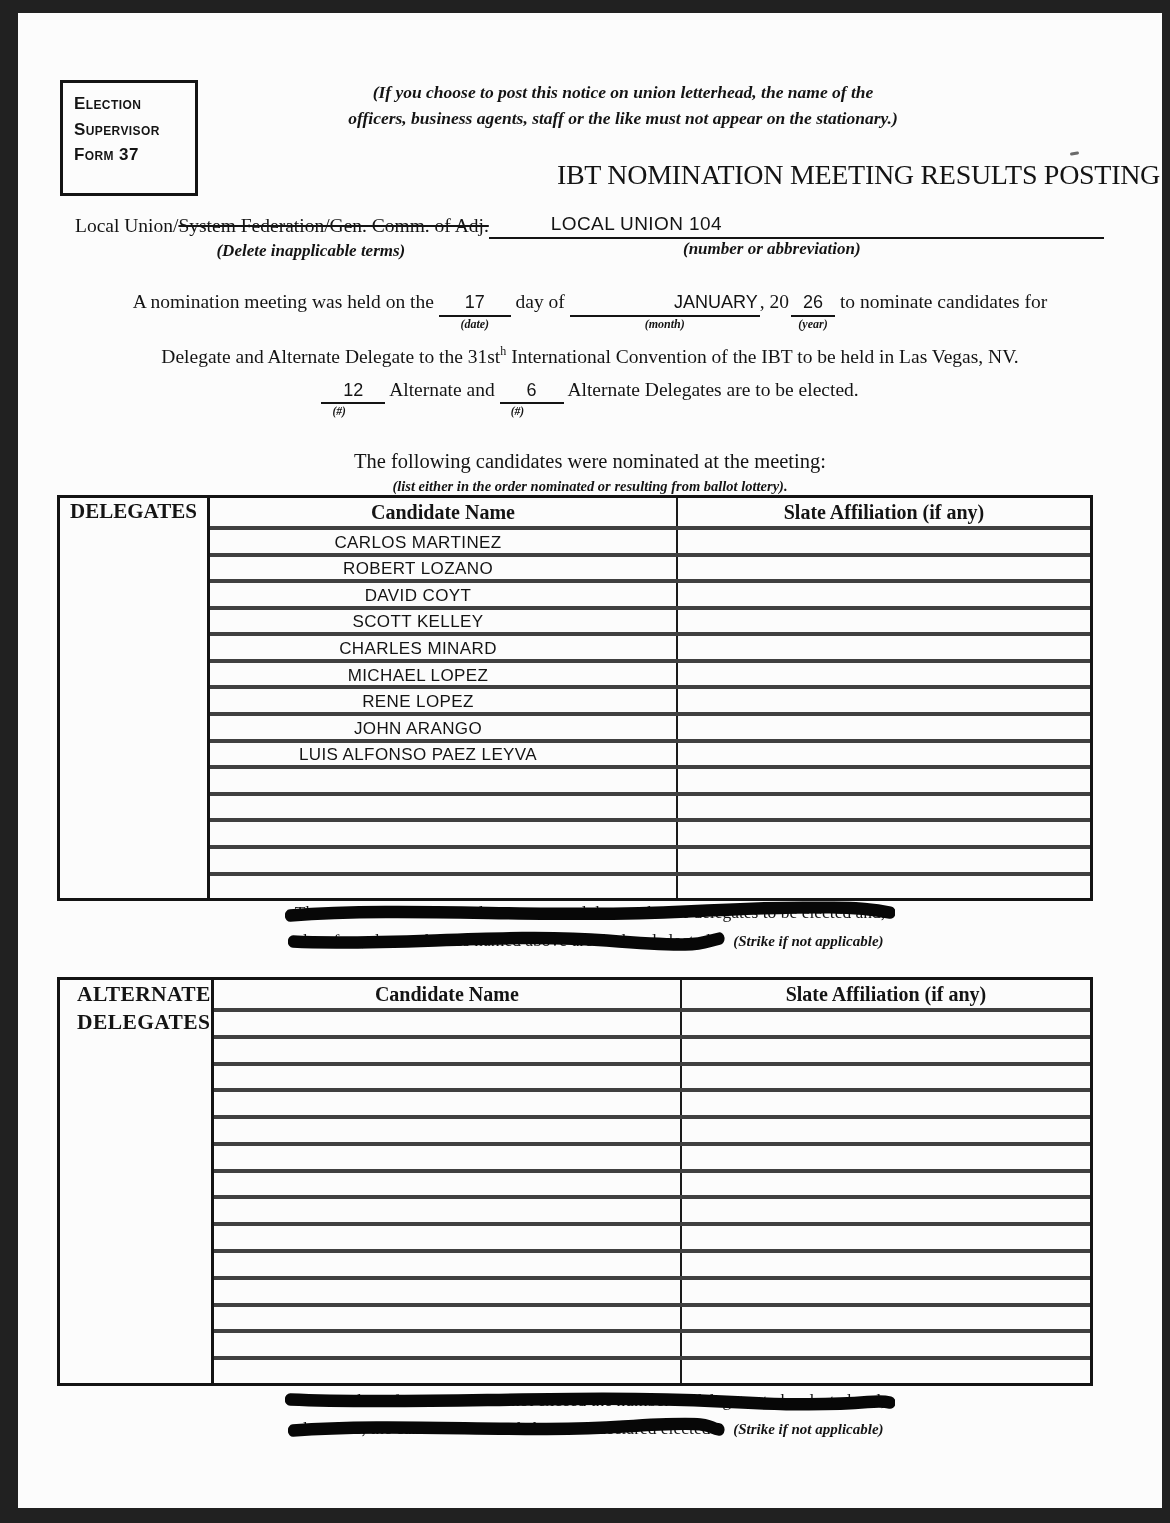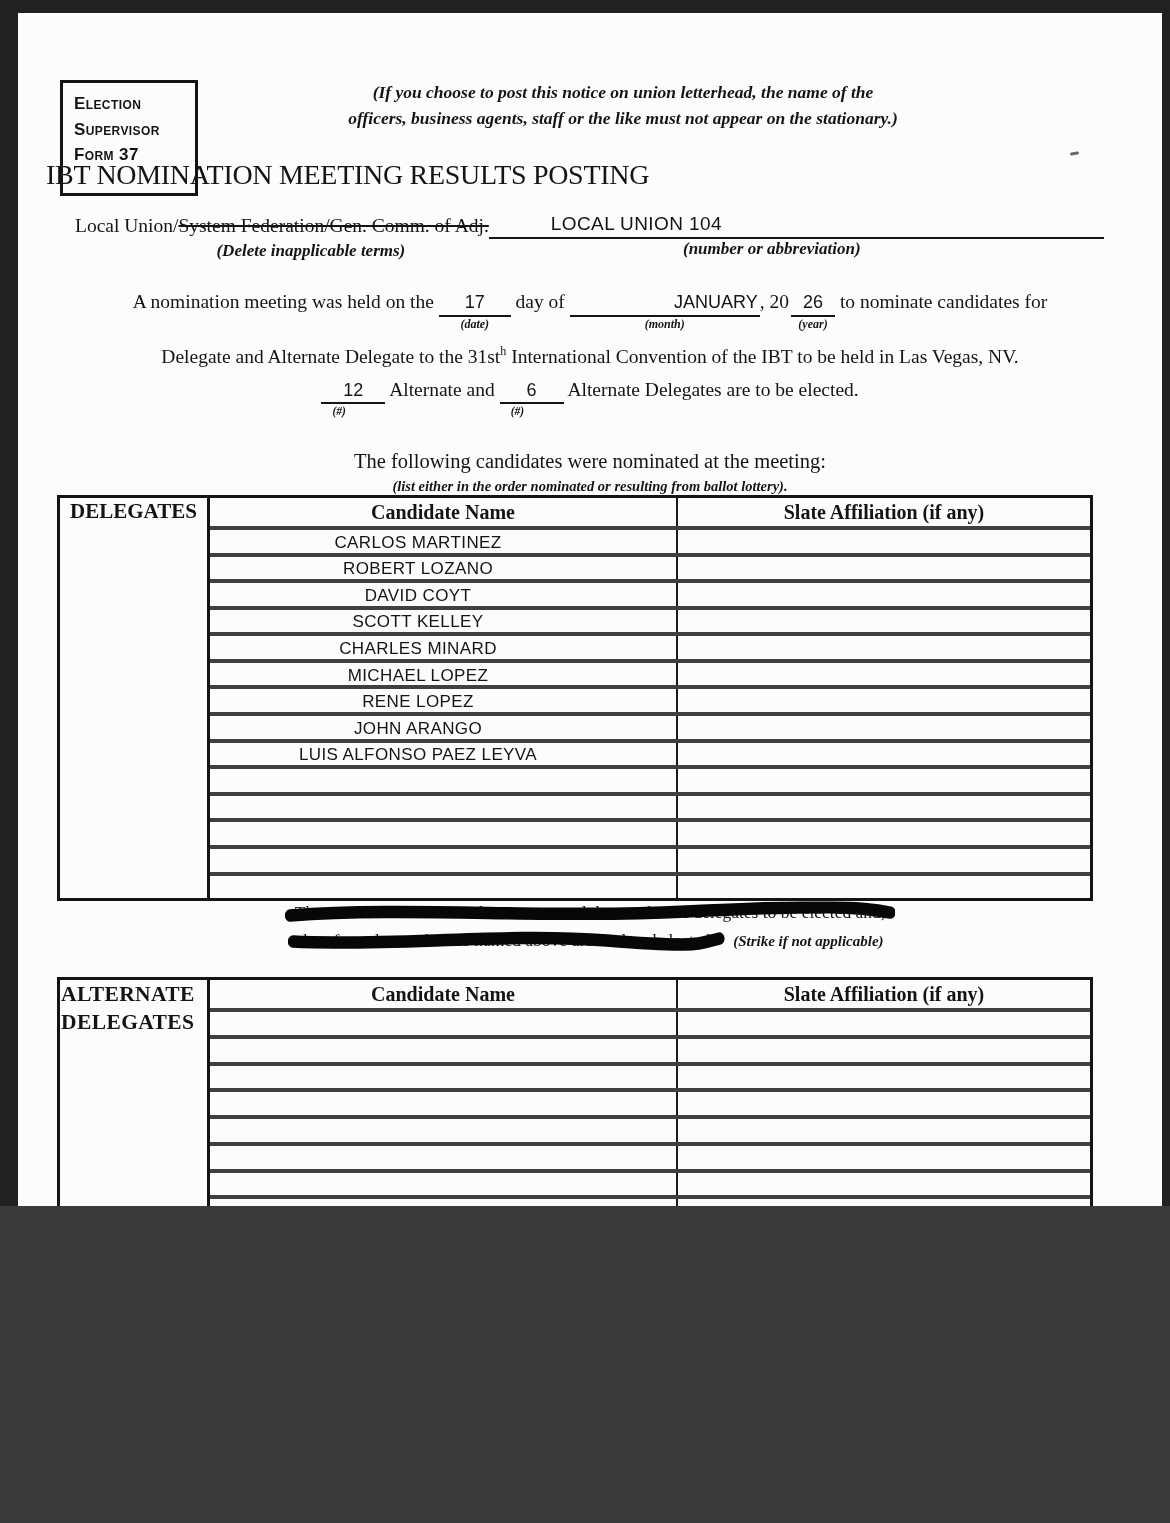--- a/index.html
+++ b/index.html
@@ -1,31 +1,31 @@
 <!DOCTYPE html>
 <html><head>
 <meta charset="utf-8">
 <style>
   html,body{margin:0;padding:0;background:#3a3a3a;}
-  .stage{position:relative;width:1170px;height:1206px;background:#212121;overflow:hidden;
+  .stage{position:relative;width:1170px;height:1523px;background:#212121;overflow:hidden;
          font-family:"Liberation Serif",serif;}
   .page{position:absolute;left:18px;top:13px;width:1144px;height:1495px;background:#fcfcfc;color:#141414;}
   .abs{position:absolute;}
 
   
   .form-box{left:42px;top:67px;width:138px;height:116px;border:3px solid #141414;box-sizing:border-box;
             padding:8px 0 0 11px;font-family:"Liberation Sans",sans-serif;font-weight:700;
             font-variant:small-caps;font-size:17px;line-height:1.5;letter-spacing:.4px;}
   .form-box div{white-space:nowrap;}
 
   
   .notice{left:160px;width:890px;top:66px;text-align:center;font-style:italic;font-weight:600;
           font-size:17.5px;line-height:1.5;}
 
-  .title{left:28px;width:1114px;top:146px;text-align:left;font-size:28px;letter-spacing:-.3px;}
+  .title{left:28px;width:1114px;top:146px;text-align:right;font-size:28px;letter-spacing:-.3px;}
 
   
   .lu-row{left:57px;right:58px;top:200px;display:flex;align-items:flex-end;font-size:19.5px;}
   .lu-label{position:relative;white-space:nowrap;padding-bottom:2px;}
   .struck-text{text-decoration:line-through;text-decoration-thickness:2px;}
   .lu-fill{flex:1;border-bottom:2px solid #141414;position:relative;padding:0 0 2px 62px;
            font-family:"Liberation Sans",sans-serif;font-size:19px;letter-spacing:.4px;white-space:nowrap;}
   .fcap{position:absolute;top:100%;margin-top:3px;font-family:"Liberation Serif",serif;font-style:italic;
         font-weight:600;font-size:17px;white-space:nowrap;letter-spacing:0;line-height:1.1;}
   .lu-label .fcap{left:57%;transform:translateX(-50%);}
@@ -52,21 +52,21 @@
   .nominated .h{font-size:20.5px;}
   .nominated .sub{margin-top:5px;font-style:italic;font-weight:600;font-size:14.5px;}
 
   
   .form-table{left:39px;width:1036px;border:3px solid #141414;box-sizing:border-box;display:flex;}
   .t1{top:482px;height:406px;}
   .t2{top:964px;height:409px;}
   .label-col{flex:0 0 150px;border-right:3px solid #141414;box-sizing:border-box;font-weight:700;
              font-size:21px;padding-top:1px;}
   .t1 .label-col{text-align:center;}
-  .t2 .label-col{text-align:left;padding-left:1px;line-height:1.3;font-size:21.5px;letter-spacing:.4px;}
+  .t2 .label-col{text-align:left;padding-left:17px;line-height:1.3;font-size:21.5px;letter-spacing:.4px;}
   .rows-col{flex:1;display:flex;flex-direction:column;min-width:0;}
   .trow{display:flex;border-top:4px solid #404040;flex:1 1 0;min-height:0;}
   .trow.header{border-top:none;flex:0 0 28px;}
   .cell{box-sizing:border-box;}
   .cell.name{flex:0 0 468px;border-right:2px solid #1a1a1a;display:flex;align-items:flex-end;
              justify-content:center;padding:0 50px 1px 0;overflow:hidden;text-align:center;}
   .cell.slate{flex:1;}
   .trow.header .cell{display:flex;align-items:center;justify-content:center;font-weight:700;font-size:20px;}
   .trow.header .cell.name{padding:0;}
   .cand{font-family:"Liberation Sans",sans-serif;font-size:17px;letter-spacing:.4px;line-height:1.05;}

